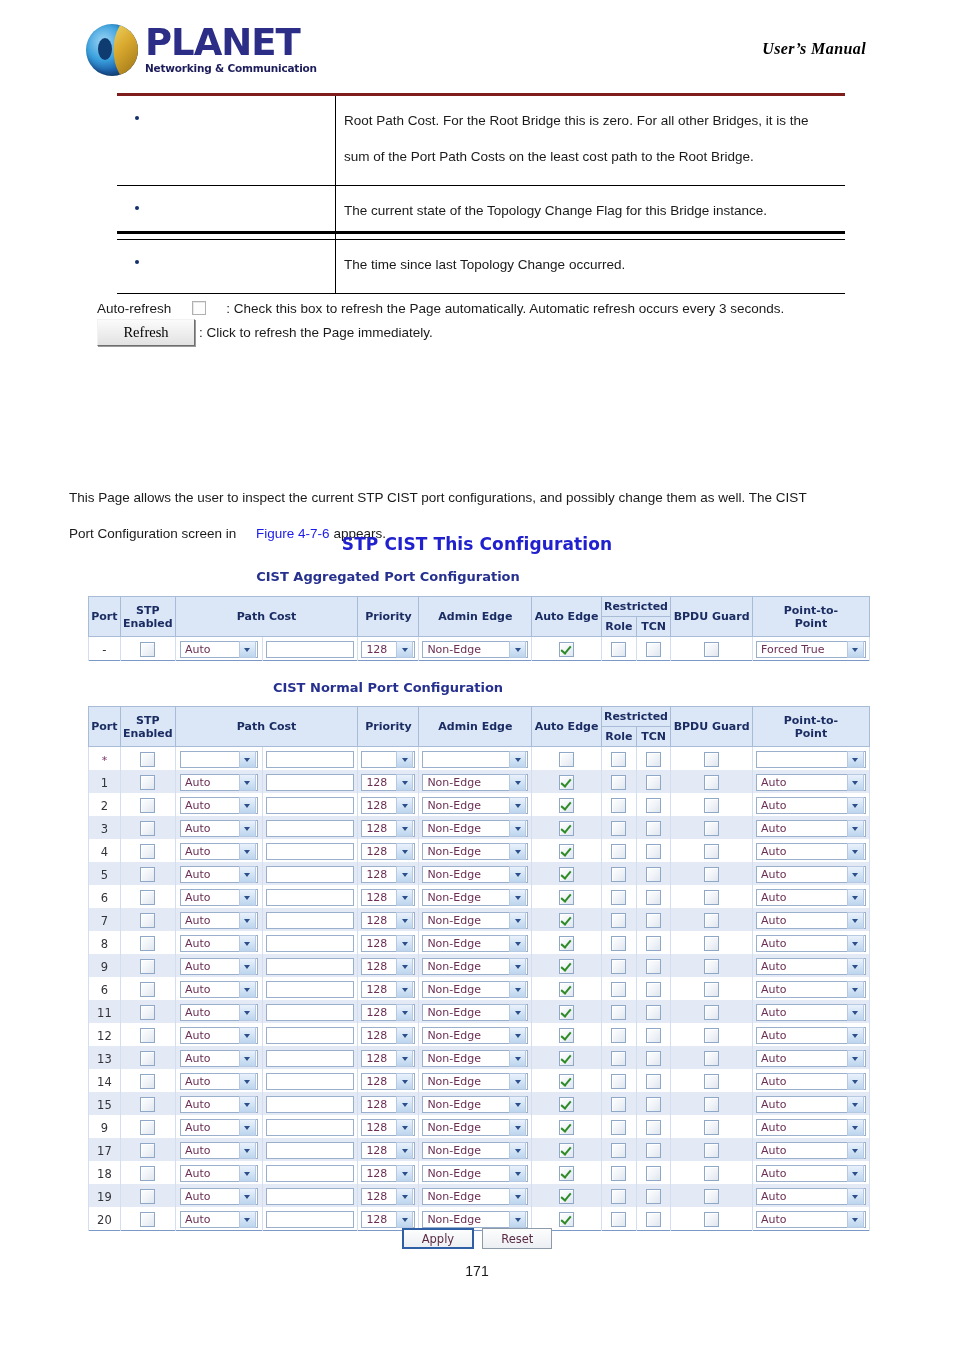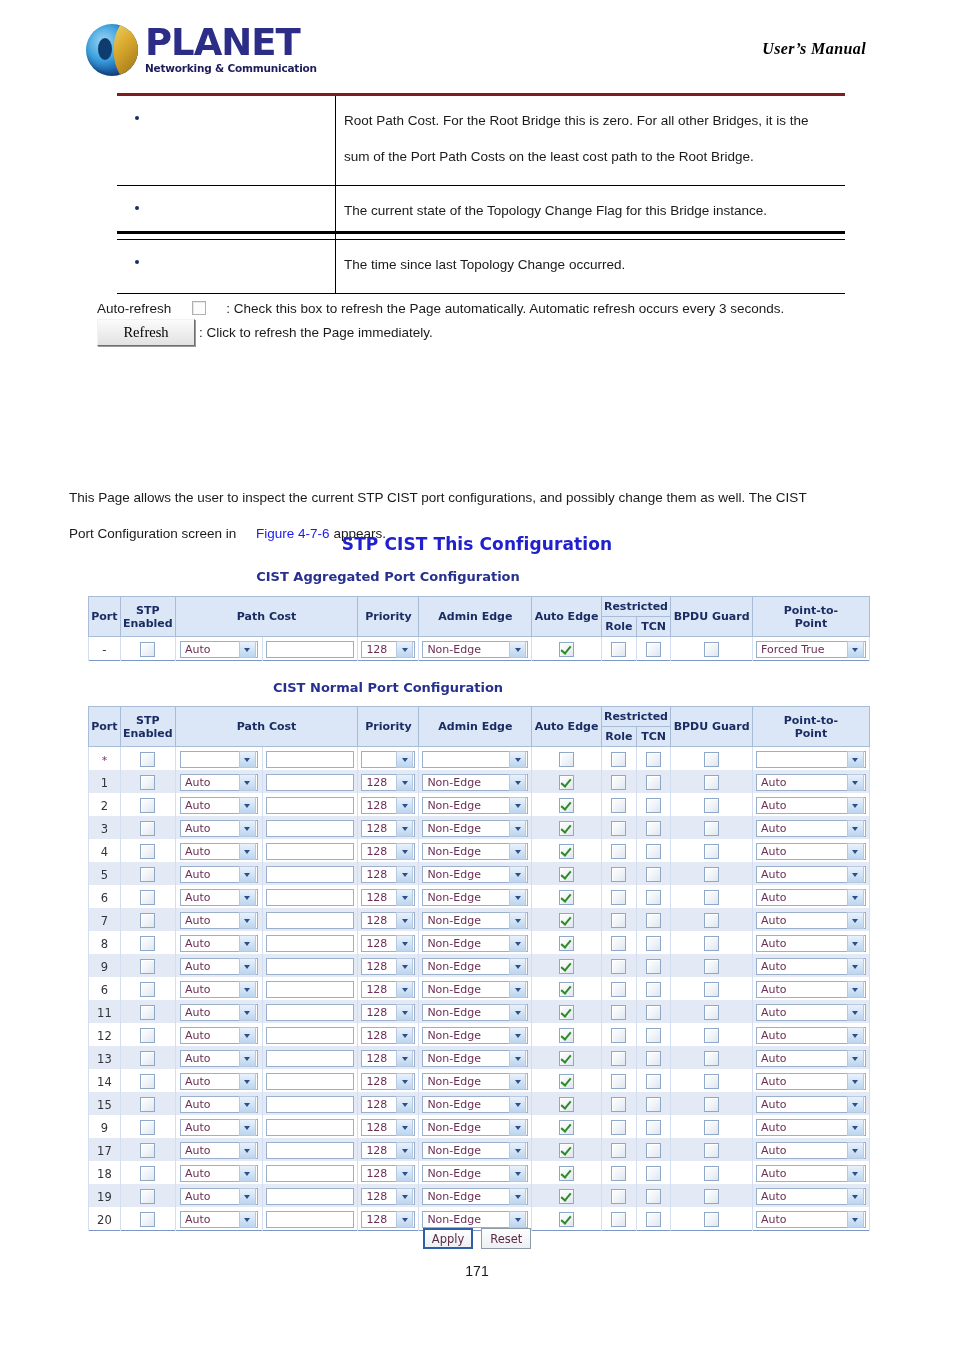--- a/index.html
+++ b/index.html
@@ -276,21 +276,21 @@
     display: flex; justify-content: center; gap: 8px;
   }
   .wbtn {
     min-width: 50px; height: 21px;
     display: inline-flex; align-items: center; justify-content: center;
     border: 1px solid #8d9aa8;
     background: linear-gradient(#fdfdfd,#eceff3);
     font-family: "DejaVu Sans", sans-serif;
     font-size: 11.5px;
     color: #5b2b45;
-    padding: 0 7px;
+    padding: 0 18px;
     box-sizing: border-box;
   }
   .wbtn.primary { border: 2px solid #2f5fa5; }
 
   .page-num {
     position: absolute; left: 0; top: 1263px; width: 954px;
     text-align: center;
     font-size: 14px; color: #1a1a1a;
     font-family: "Liberation Sans", sans-serif;
   }

